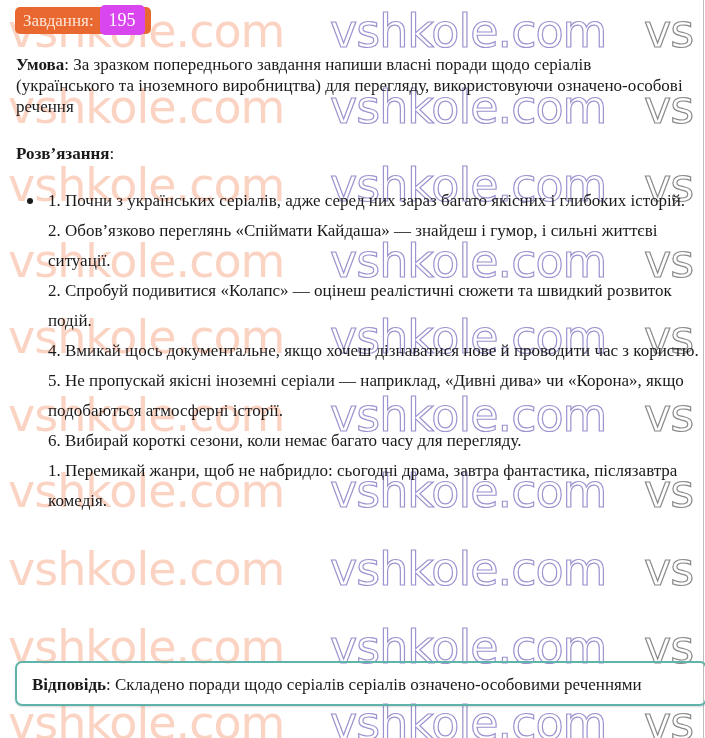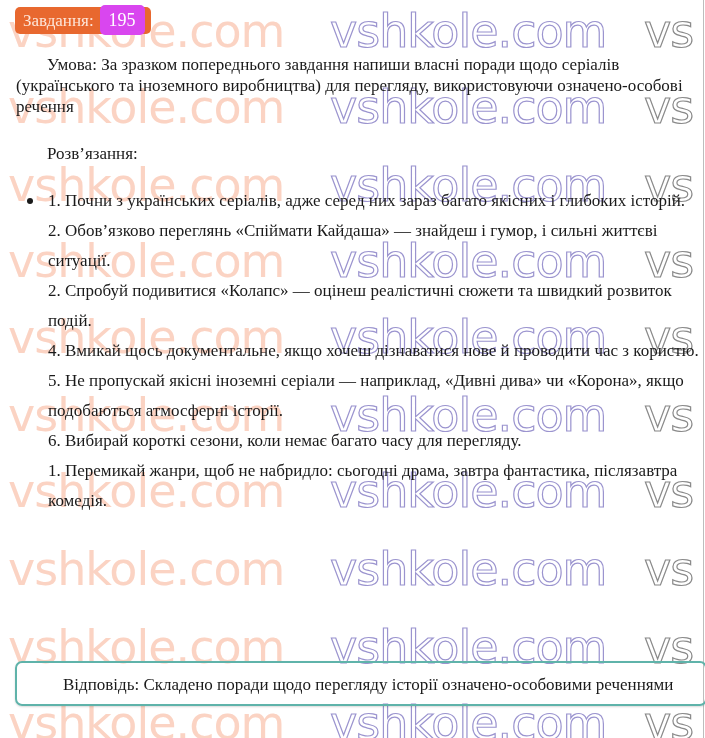--- a/index.html
+++ b/index.html
@@ -90,22 +90,21 @@
     }
     .condition {
       position: absolute;
       left: 16px;
       top: 54px;
       width: 676px;
       font-size: 17px;
       line-height: 21px;
     }
     .condition b, .solution-title b, .answer b {
-      font-weight: normal;
-      margin-left: 31px;
+      font-weight: bold;
     }
     .solution-title {
       position: absolute;
       left: 16px;
       top: 143px;
       font-size: 17px;
       line-height: 21px;
       text-align: right;
     }
     .list {
@@ -200,16 +199,16 @@
     <span class="item">1. Почни з українських серіалів, адже серед них зараз багато якісних і глибоких історій.</span>
     <span class="item">2. Обов’язково переглянь «Спіймати Кайдаша» — знайдеш і гумор, і сильні життєві ситуації.</span>
     <span class="item">2. Спробуй подивитися «Колапс» — оцінеш реалістичні сюжети та швидкий розвиток подій.</span>
     <span class="item">4. Вмикай щось документальне, якщо хочеш дізнаватися нове й проводити час з користю.</span>
     <span class="item">5. Не пропускай якісні іноземні серіали — наприклад, «Дивні дива» чи «Корона», якщо подобаються атмосферні історії.</span>
     <span class="item">6. Вибирай короткі сезони, коли немає багато часу для перегляду.</span>
     <span class="item">1. Перемикай жанри, щоб не набридло: сьогодні драма, завтра фантастика, післязавтра комедія.</span>
   </div>
 
   <div class="answer">
-    <b>Відповідь</b><span>: </span><span>Складено поради щодо перегляду історії означено-особовими реченнями</span>
+    <b>Відповідь</b><span>: </span><span>Складено поради щодо серіалів серіалів означено-особовими реченнями</span>
   </div>
 
 </div>
 
 </body></html>

